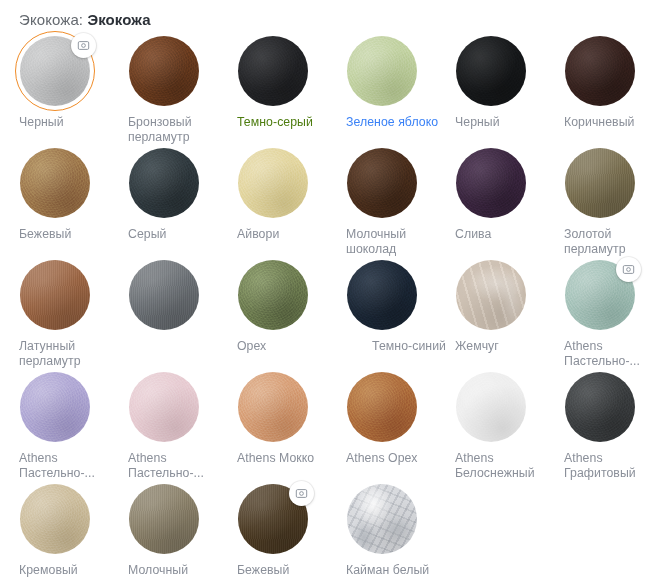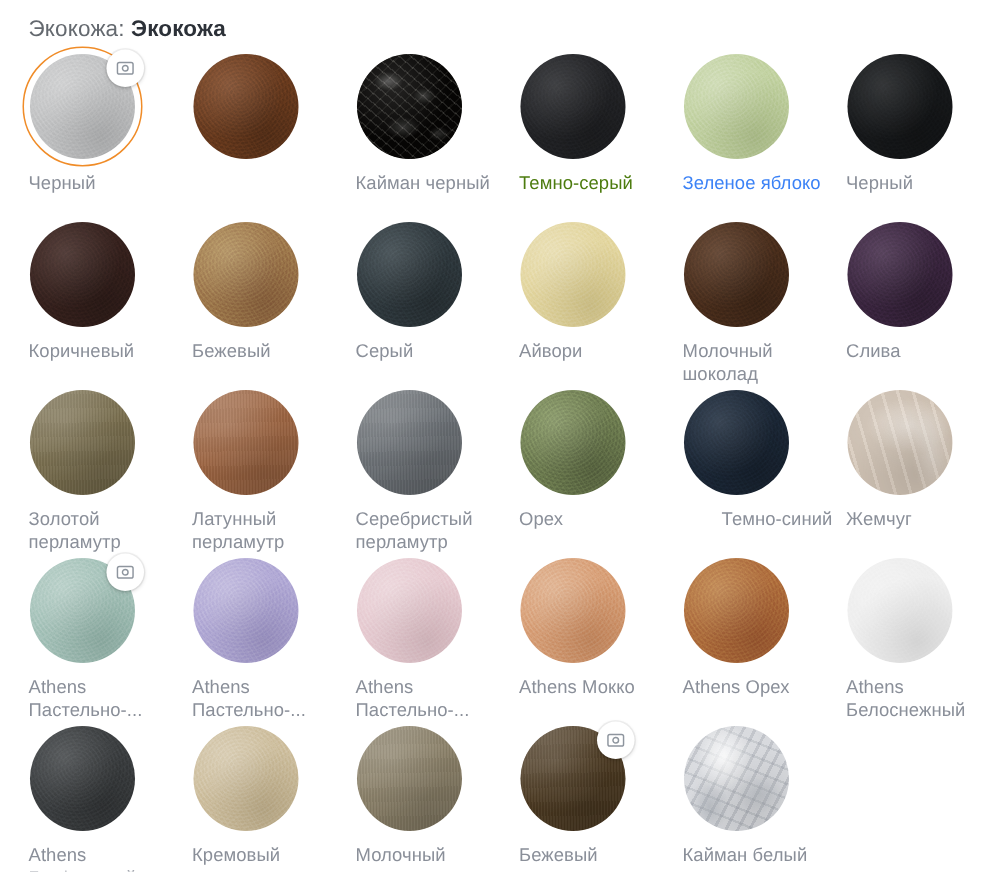--- a/index.html
+++ b/index.html
@@ -199,27 +199,21 @@
             </svg>
           </div>
         </div>
         <div class="swatch-label" style="color: rgb(138, 143, 153);">Черный</div>
       </div>
       <div class="swatch-cell">
         <div class="swatch-circle-wrap">
           <div class="swatch-circle " style="background-color: rgb(106, 59, 30);"></div>
           <div class="swatch-ring"></div>
         </div>
-      </div>
-      <div class="swatch-cell">
-        <div class="swatch-circle-wrap">
-          <div class="swatch-circle tex-cayman" style="background-color: rgb(21, 19, 15);"></div>
-          <div class="swatch-ring"></div>
-        </div>
-        <div class="swatch-label" style="color: rgb(138, 143, 153);">Кайман черный</div>
+        <div class="swatch-label" style="color: rgb(138, 143, 153);">Бронзовый перламутр</div>
       </div>
       <div class="swatch-cell">
         <div class="swatch-circle-wrap">
           <div class="swatch-circle " style="background-color: rgb(34, 35, 38);"></div>
           <div class="swatch-ring"></div>
         </div>
         <div class="swatch-label" style="color: #4d7c0f;">Темно-серый</div>
       </div>
       <div class="swatch-cell">
         <div class="swatch-circle-wrap">
@@ -289,21 +283,20 @@
           <div class="swatch-circle tex-metallic" style="background-color: rgb(158, 102, 67);"></div>
           <div class="swatch-ring"></div>
         </div>
         <div class="swatch-label" style="color: rgb(138, 143, 153);">Латунный перламутр</div>
       </div>
       <div class="swatch-cell">
         <div class="swatch-circle-wrap">
           <div class="swatch-circle tex-metallic" style="background-color: rgb(108, 113, 118);"></div>
           <div class="swatch-ring"></div>
         </div>
-        <div class="swatch-label" style="color: rgb(138, 143, 153);">Серебристый перламутр</div>
       </div>
       <div class="swatch-cell">
         <div class="swatch-circle-wrap">
           <div class="swatch-circle " style="background-color: rgb(112, 127, 82);"></div>
           <div class="swatch-ring"></div>
         </div>
         <div class="swatch-label" style="color: rgb(138, 143, 153);">Орех</div>
       </div>
       <div class="swatch-cell">
         <div class="swatch-circle-wrap">

